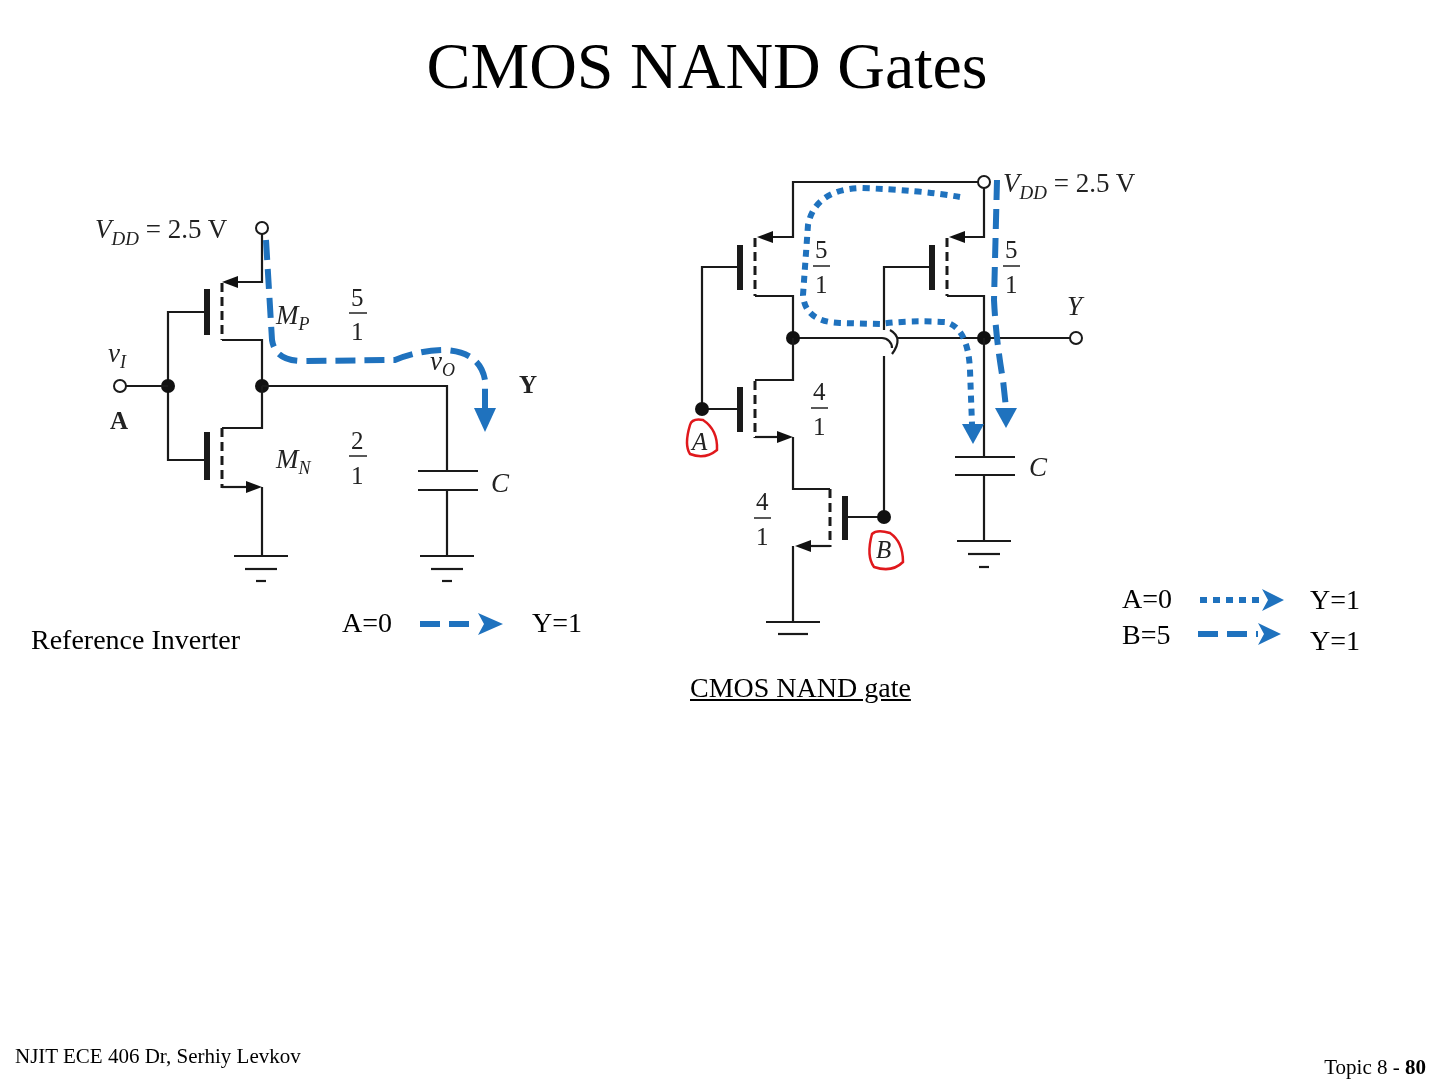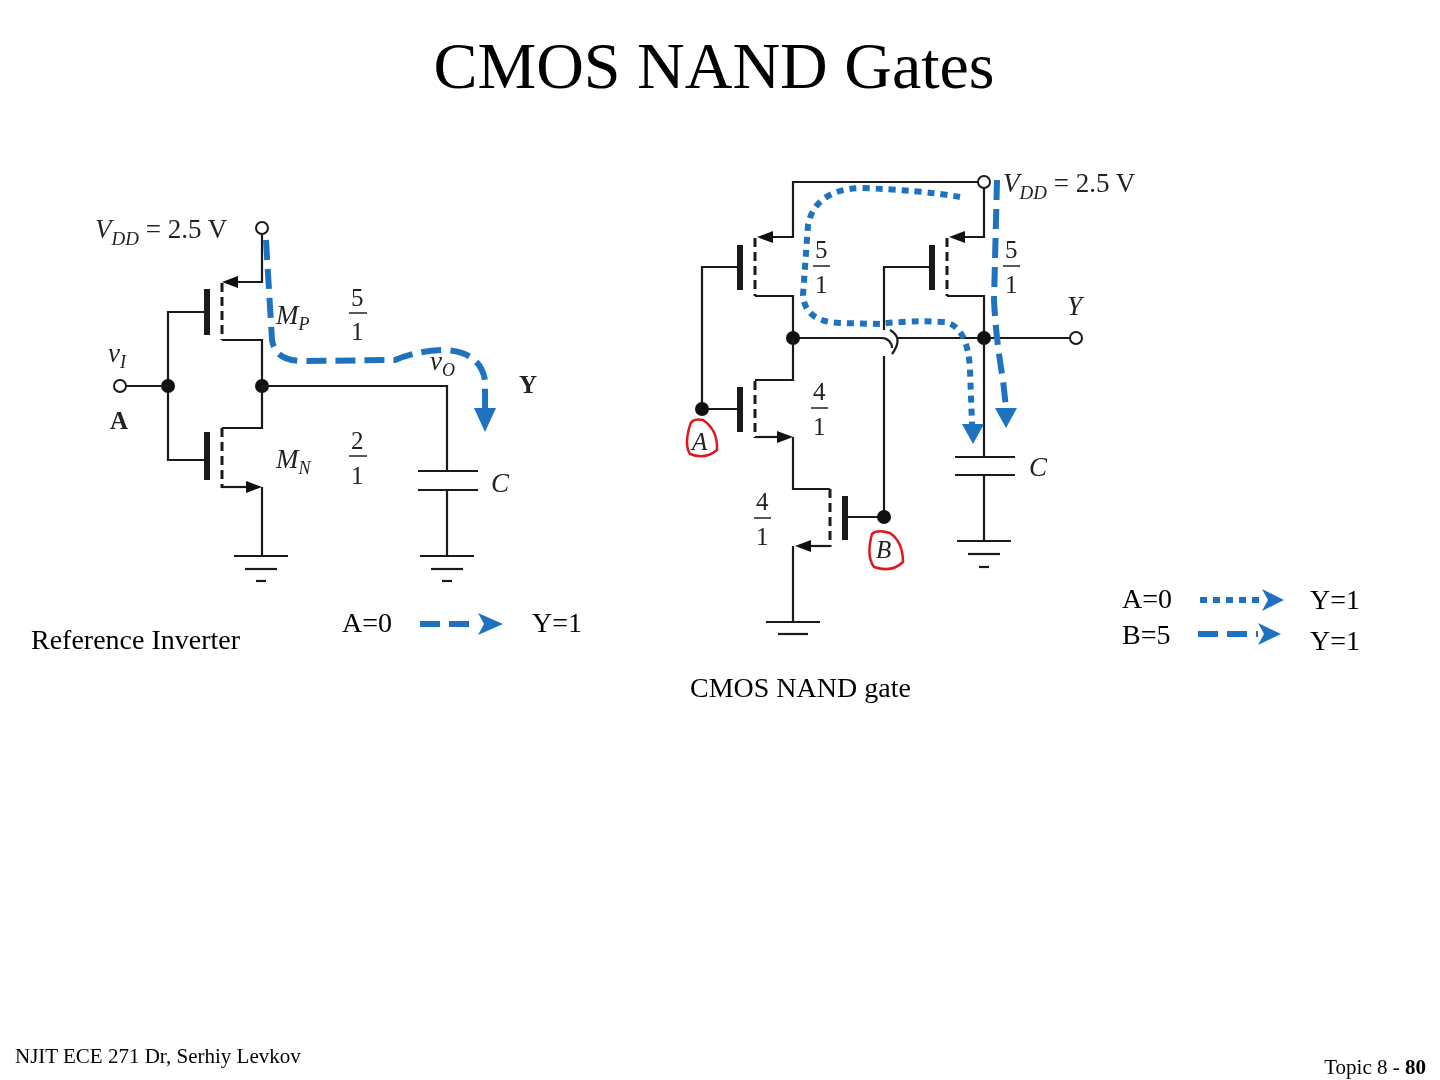--- a/index.html
+++ b/index.html
@@ -1,19 +1,19 @@
 <!DOCTYPE html>
 <html><head>
   <meta charset="utf-8">
   <style>
     html, body { margin:0; padding:0; background:#ffffff; }
     body { width:1440px; height:1080px; position:relative; overflow:hidden;
            font-family:"Liberation Serif", serif; color:#000; }
     .abs { position:absolute; white-space:nowrap; }
-    #title { left:0; width:1414px; top:28px; text-align:center; font-size:66px;padding-left:7px; }
+    #title { left:0; width:1414px; top:28px; text-align:center; font-size:66px; }
     .lbl { font-size:28px; }
     .bold { font-weight:bold; }
     #footer-left { left:15px; top:1044px; font-size:21px; }
     #footer-right { right:14px; top:1047px; font-size:21px;margin-top:8px; }
     svg { position:absolute; left:0; top:0; }
     .w { stroke:#1a1a1a; stroke-width:2.2; fill:none; }
     .g { stroke:#1a1a1a; stroke-width:6; fill:none; }
     .ch { stroke:#1a1a1a; stroke-width:3; fill:none; stroke-dasharray:9 5; }
     .dot { fill:#111; }
     .term { fill:#fff; stroke:#1a1a1a; stroke-width:2; }
@@ -200,20 +200,20 @@
   <g>
     <path class="dash" d="M1198 634 H1258" stroke-dasharray="18 8"></path>
     <polygon class="arrowfill" points="1258,623 1281,634 1258,645 1264,634"></polygon>
   </g>
 </svg>
 
 <div class="abs lbl" style="left:31px;top:624px;text-align:center;">Reference Inverter</div>
 <div class="abs lbl" style="left:342px;top:607px;">A=0</div>
 <div class="abs lbl" style="left:532px;top:607px;">Y=1</div>
 
-<div class="abs lbl" style="left:690px;top:672px;">CMOS NAND gate</div>
+<div class="abs lbl" style="left:690px;top:672px;text-decoration:underline;">CMOS NAND gate</div>
 <div class="abs lbl" style="left:1122px;top:583px;">A=0</div>
 <div class="abs lbl" style="left:1310px;top:584px;">Y=1</div>
 <div class="abs lbl" style="left:1122px;top:619px;">B=5</div>
 <div class="abs lbl" style="left:1310px;top:625px;">Y=1</div>
 
-<div id="footer-left" class="abs">NJIT ECE 271  Dr, Serhiy Levkov</div>
+<div id="footer-left" class="abs">NJIT ECE 406  Dr, Serhiy Levkov</div>
 <div id="footer-right" class="abs"><span>Topic 8 - </span><b>80</b></div>
 
 </body></html>

